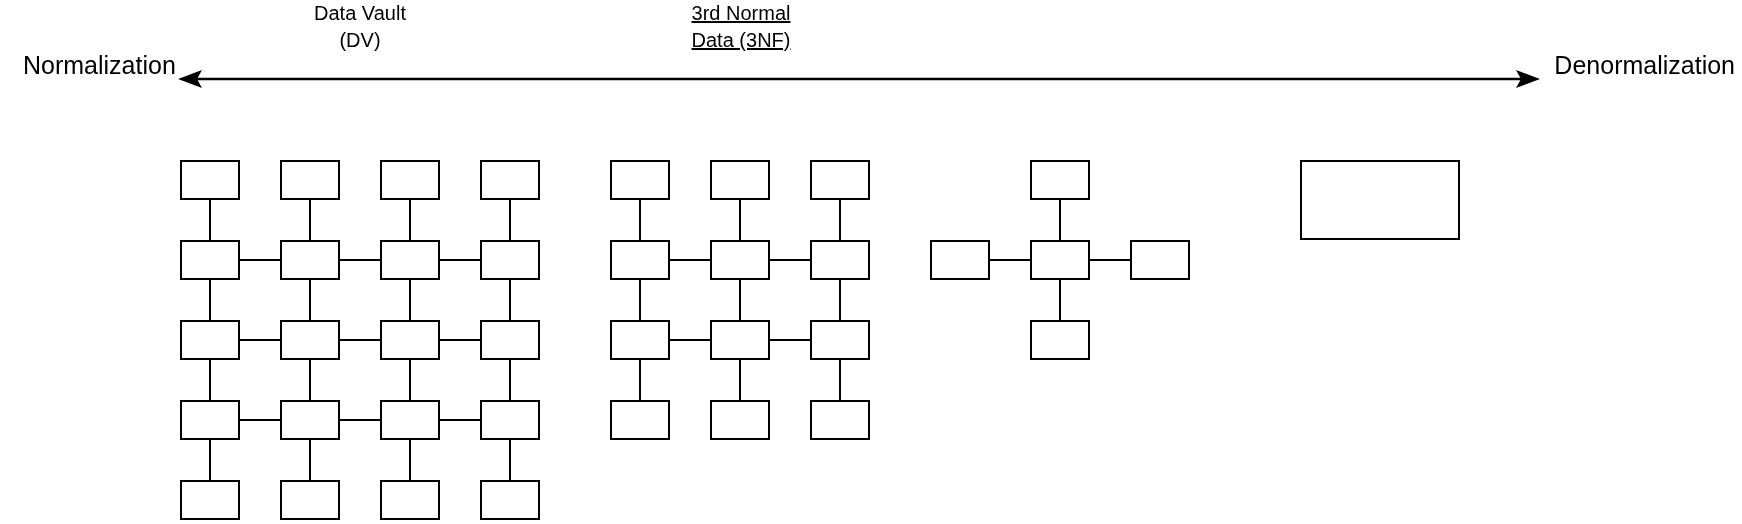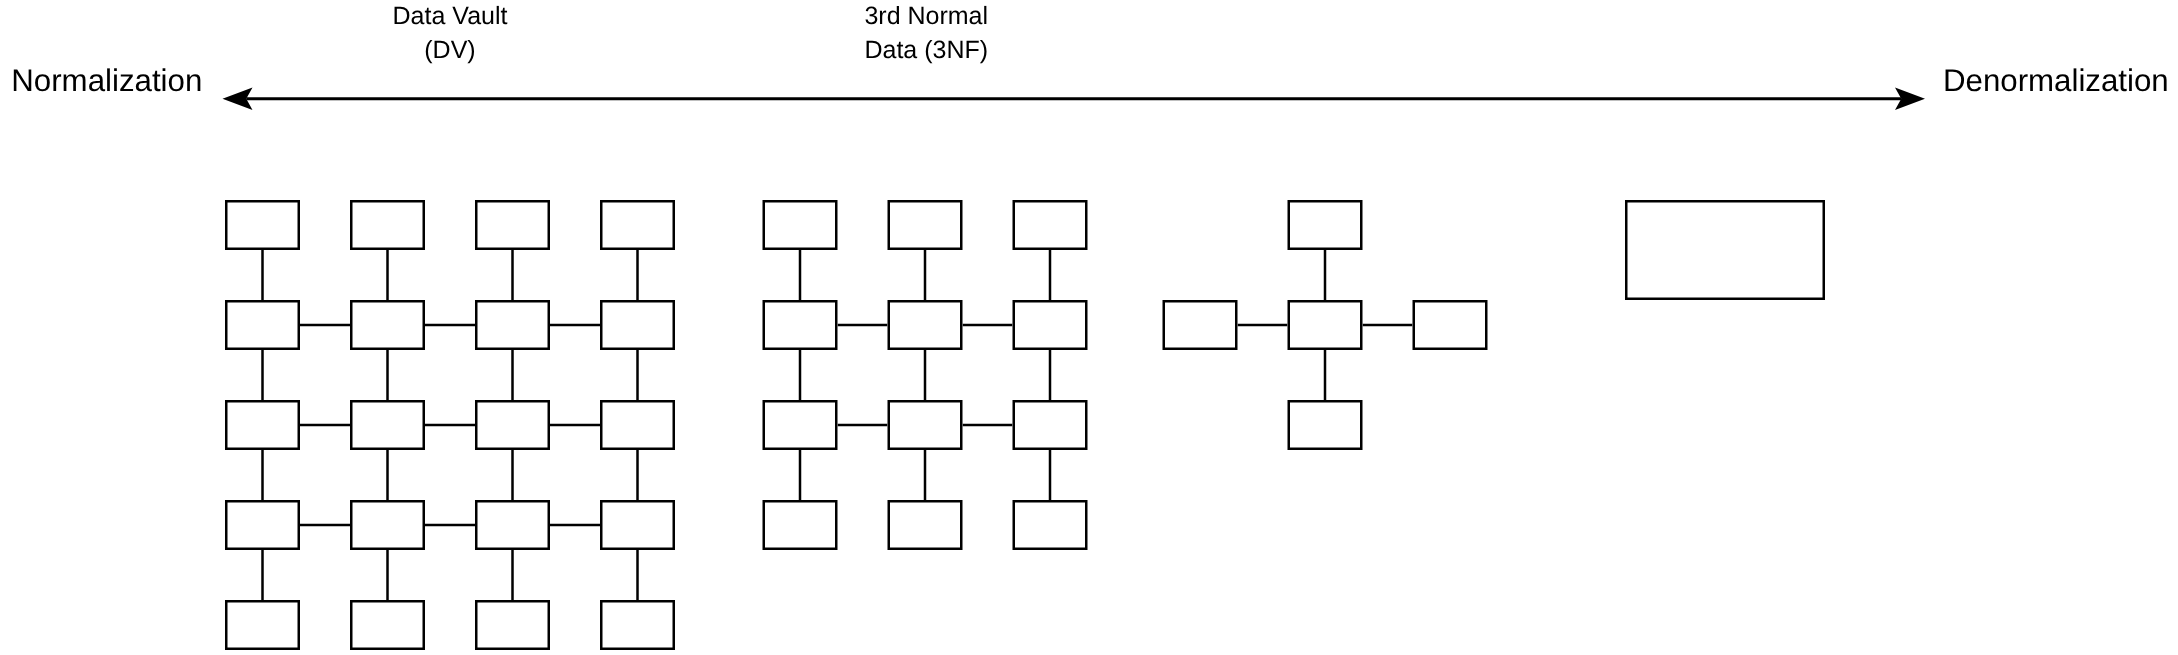--- a/index.html
+++ b/index.html
@@ -12,21 +12,21 @@
     font-family: "Liberation Sans", sans-serif;
     overflow: hidden;
   }
   .side-label {
     position: absolute;
     top: 52px;
     font-size: 25px;
     line-height: 27px;
     white-space: nowrap;
   }
-  .side-label.left { left: 9px; }
+  .side-label.left { left: 23px; }
   .side-label.right { right: 7px; }
   .approach-label {
     position: absolute;
     top: 0px;
     transform: translateX(-50%);
     text-align: center;
     font-size: 20px;
     line-height: 27px;
     white-space: nowrap;
   }
@@ -62,21 +62,21 @@
     <line id="axis-line" x1="197" x2="1521" y1="79" y2="79" stroke="#000000" stroke-width="2.5"></line>
     <polygon id="axis-head-left" points="178,79 202,70 197,79 202,88" fill="#000000"></polygon>
     <polygon id="axis-head-right" points="1540,79 1516,70 1521,79 1516,88" fill="#000000"></polygon>
   </svg>
 
   <div class="approach-label" style="left: 360px;">
     <div class="label-line">Data Vault</div>
     <div class="label-line">(DV)</div>
   </div>
 
-  <div class="approach-label" style="left: 741px;">
+  <div class="approach-label" style="left: 741px; text-decoration: underline;">
     <div class="label-line">3rd Normal</div>
     <div class="label-line">Data (3NF)</div>
   </div>
 
 
   <div class="approach-label" style="left: 1380px;">
   </div>
 
   <div id="clusters" class="cluster-layer">
       <div class="cluster">

